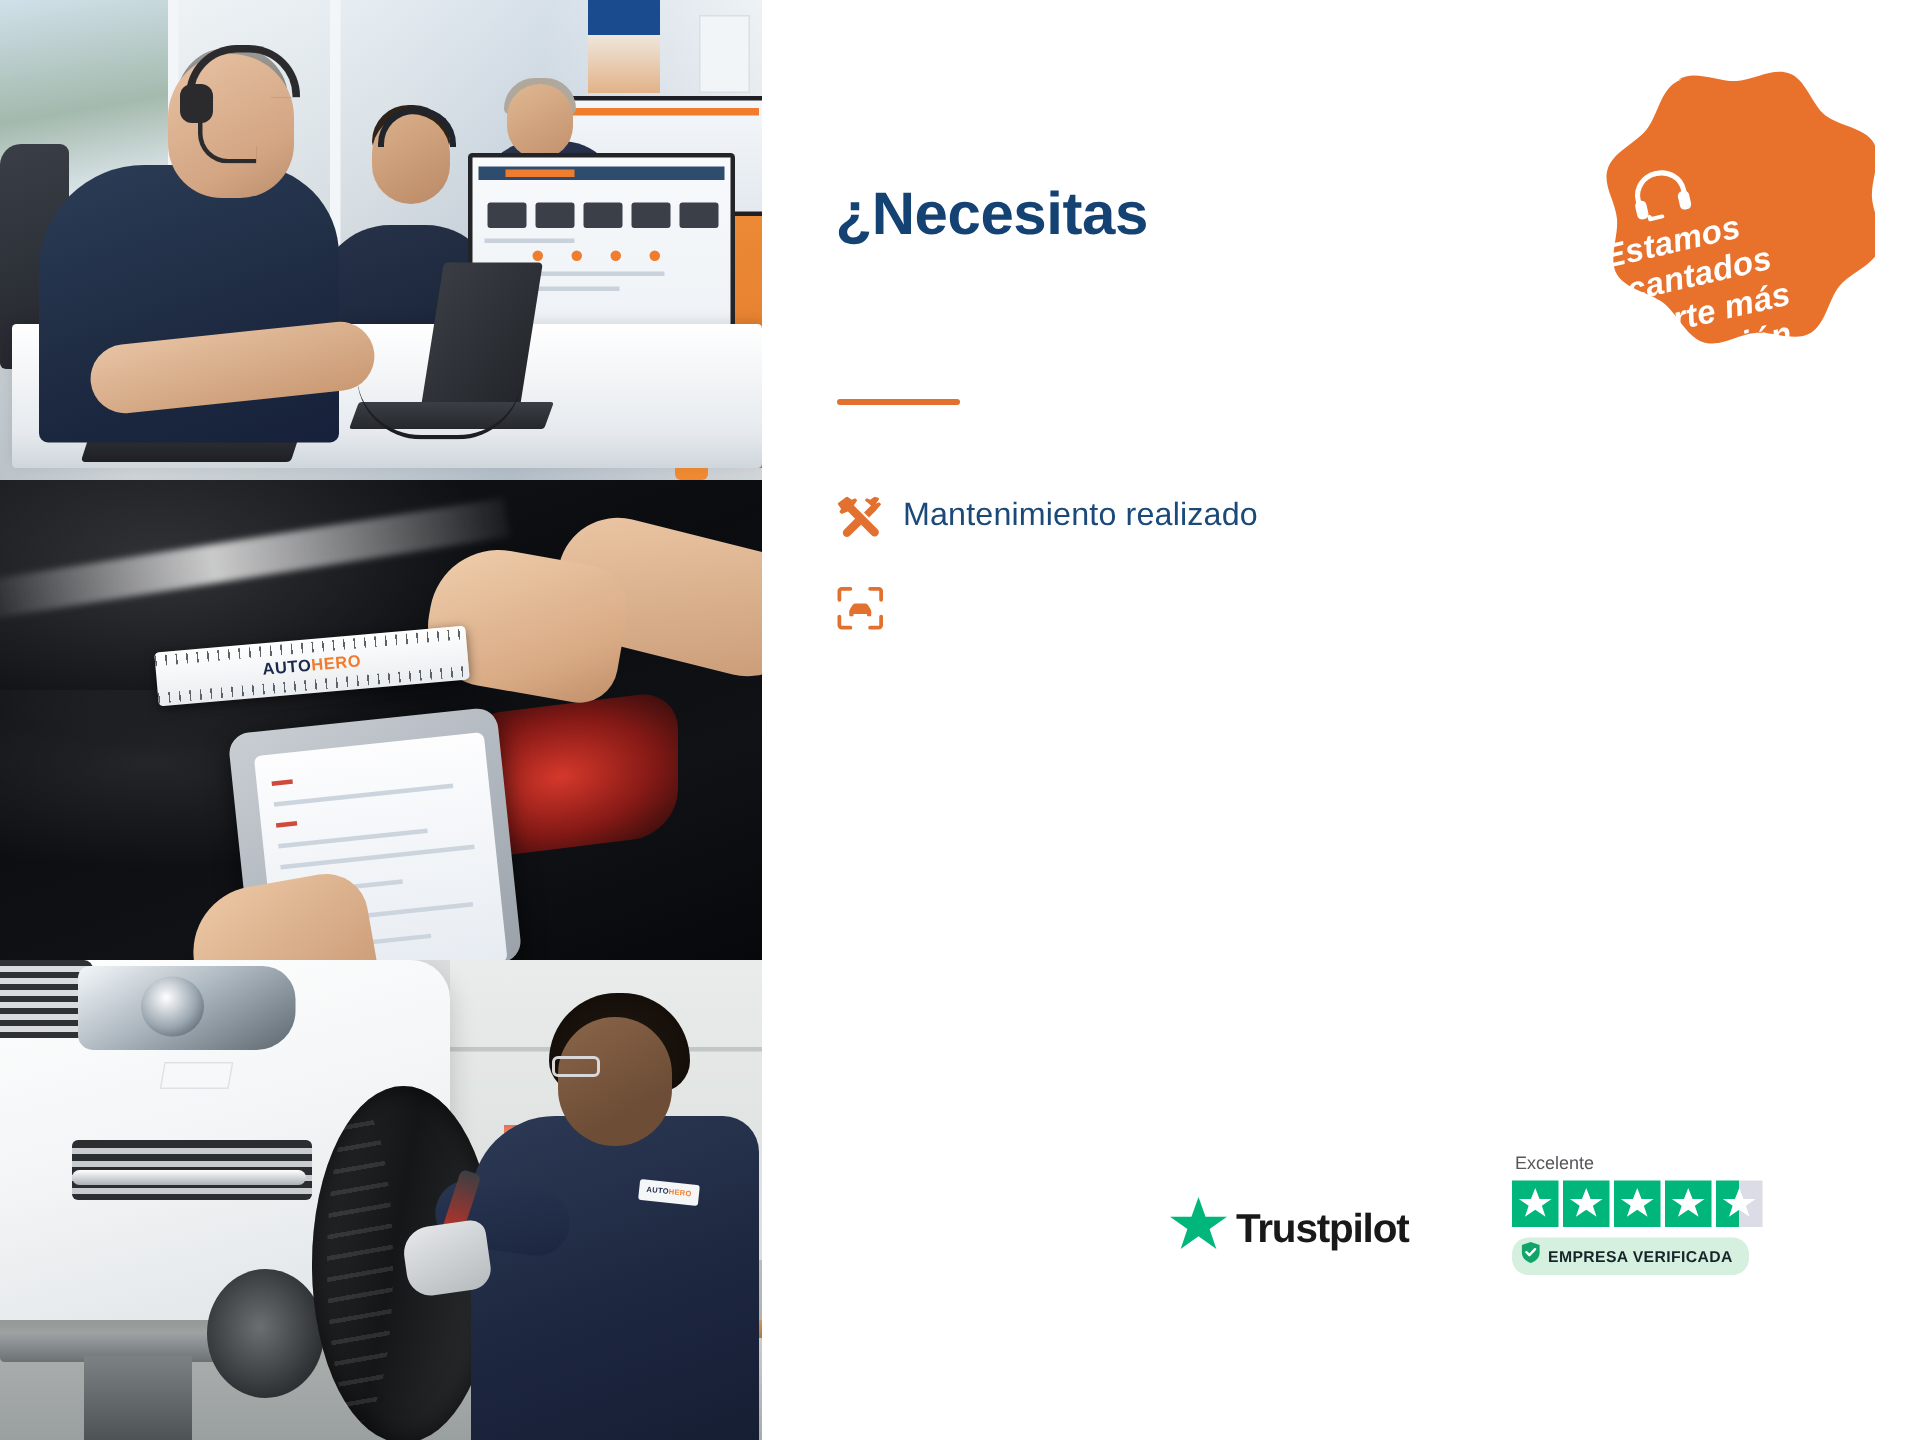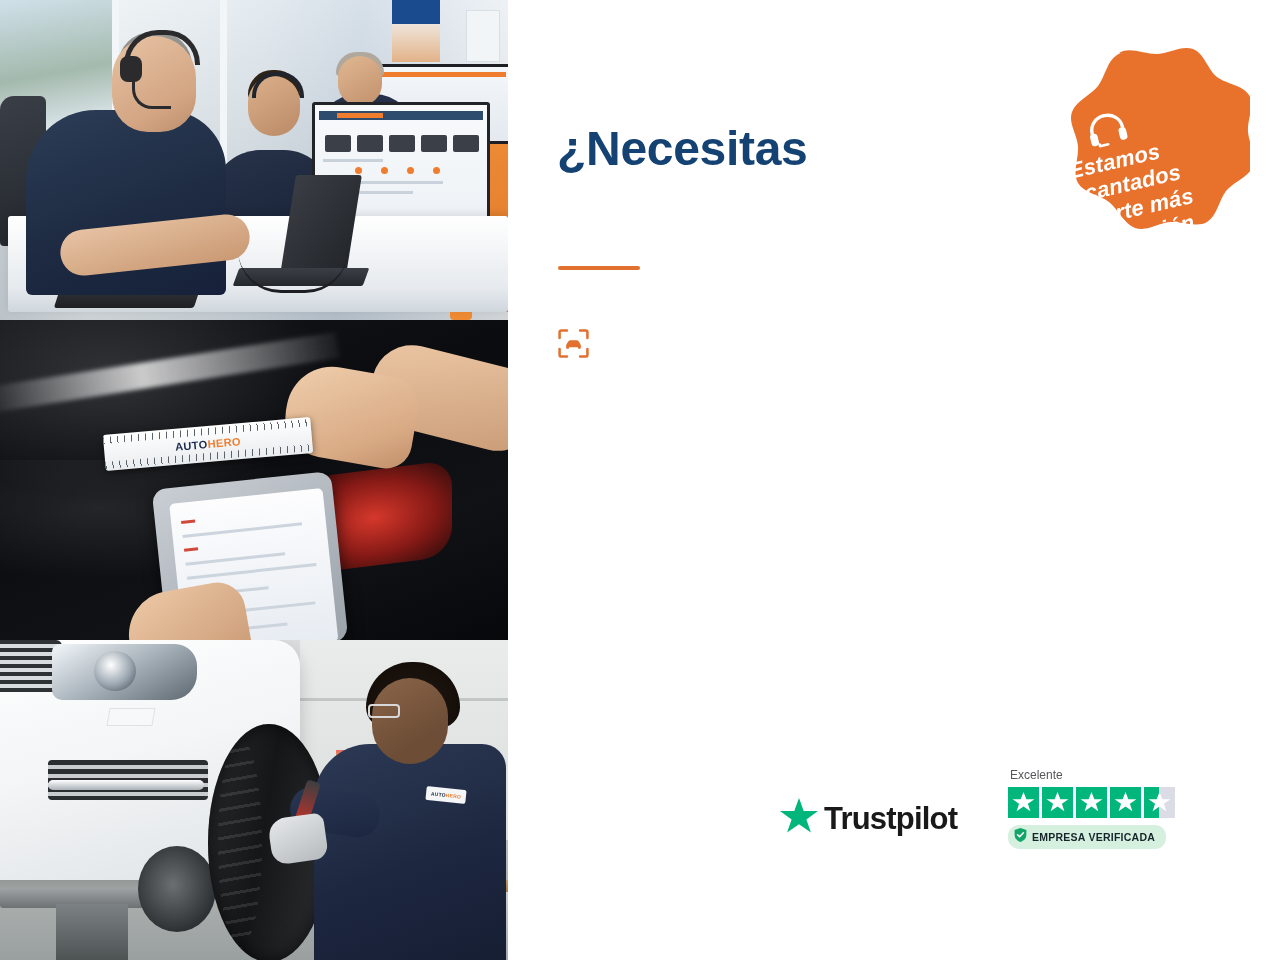--- a/index.html
+++ b/index.html
@@ -414,21 +414,21 @@
     width: 772px; height: 960px;
     background: #ffffff;
   }
 
   .headline {
     position: absolute;
     left: 49px;
     top: 118px;
     width: 460px;
     margin: 0;
-    font-size: 48px;
+    font-size: 40px;
     line-height: 1.28;
     font-weight: 700;
     color: #144273;
     letter-spacing: -0.3px;
   }
 
   .rule {
     position: absolute;
     left: 50px;
     top: 266px;
@@ -518,21 +518,21 @@
     height: 112px;
   }
   .tp-logo {
     position: absolute;
     left: 0; top: 30px;
     display: flex;
     align-items: center;
     gap: 6px;
   }
   .tp-logo .tp-name {
-    font-size: 31px;
+    font-size: 27px;
     font-weight: 700;
     color: #191919;
     letter-spacing: -0.8px;
   }
   .tp-right {
     position: absolute;
     left: 228px;
     top: 0;
     width: 200px;
   }
@@ -736,20 +736,32 @@
           <div>encantados</div>
           <div>de darte más</div>
           <div>información</div>
         </div>
       </div>
     </div>
 
     <ul class="features">
 
 
+      <li class="feature">
+        <span class="ic">
+          <svg width="31" height="31" viewBox="0 0 32 32" xmlns="http://www.w3.org/2000/svg">
+            <g fill="#E2702F">
+              <path d="M4.1 3.6a1 1 0 0 1 1.3-.2l2.8 2 2.3-1.1 1.4 1.4L9.6 9.3l12.2 12.2 4.1 4.1a2.9 2.9 0 1 1-4.1 4.1L17.7 25.6 5.5 13.4 1.1 15.2-0.3 13.8l1.1-2.3-2-2.8a1 1 0 0 1 .2-1.3z" transform="translate(2 0)"></path>
+              <path d="M27.9 3.6a1 1 0 0 0-1.3-.2l-2.8 2-2.3-1.1-1.4 1.4 4.3 3.6-4.8 4.8 3.4 3.4 4.8-4.8 3.6-4.3-1.4-1.4-2.3 1.1 2-2.8a1 1 0 0 0-.2-1.3z" transform="translate(-1 0)"></path>
+              <path d="M11.6 18.2 3.9 25.9a2.9 2.9 0 1 0 4.1 4.1l7.7-7.7z" transform="translate(1 0)"></path>
+            </g>
+          </svg>
+        </span>
+        <span class="lbl">Mantenimiento realizado</span>
+      </li>
 
 
       <li class="feature">
         <span class="ic">
           <svg width="31" height="29" viewBox="0 0 32 30" xmlns="http://www.w3.org/2000/svg">
             <g stroke="#E2702F" stroke-width="2.6" fill="none" stroke-linecap="round" stroke-linejoin="round">
               <path d="M1.6 9.2V3.2a1.6 1.6 0 0 1 1.6-1.6h6"></path>
               <path d="M22.8 1.6h6a1.6 1.6 0 0 1 1.6 1.6v6"></path>
               <path d="M30.4 20.8v6a1.6 1.6 0 0 1-1.6 1.6h-6"></path>
               <path d="M9.2 28.4h-6a1.6 1.6 0 0 1-1.6-1.6v-6"></path>

